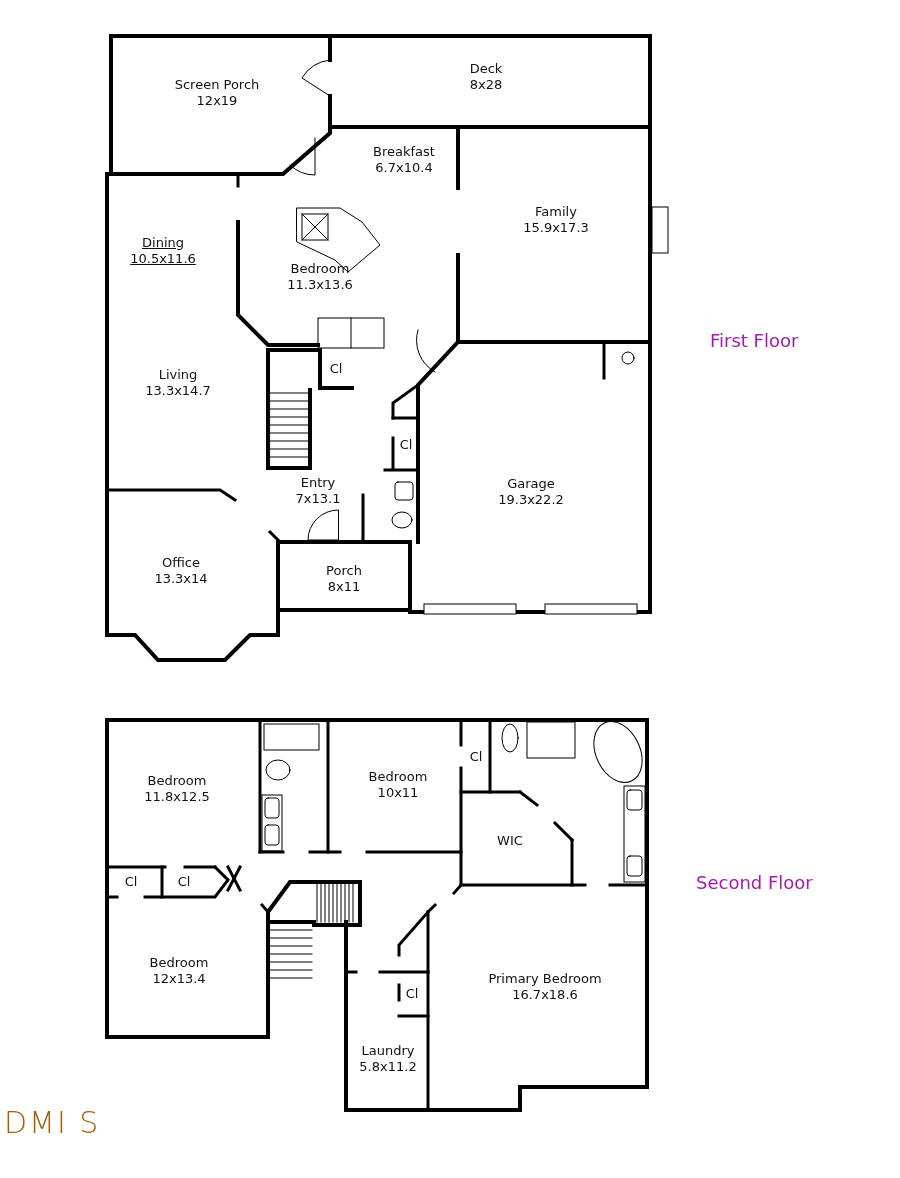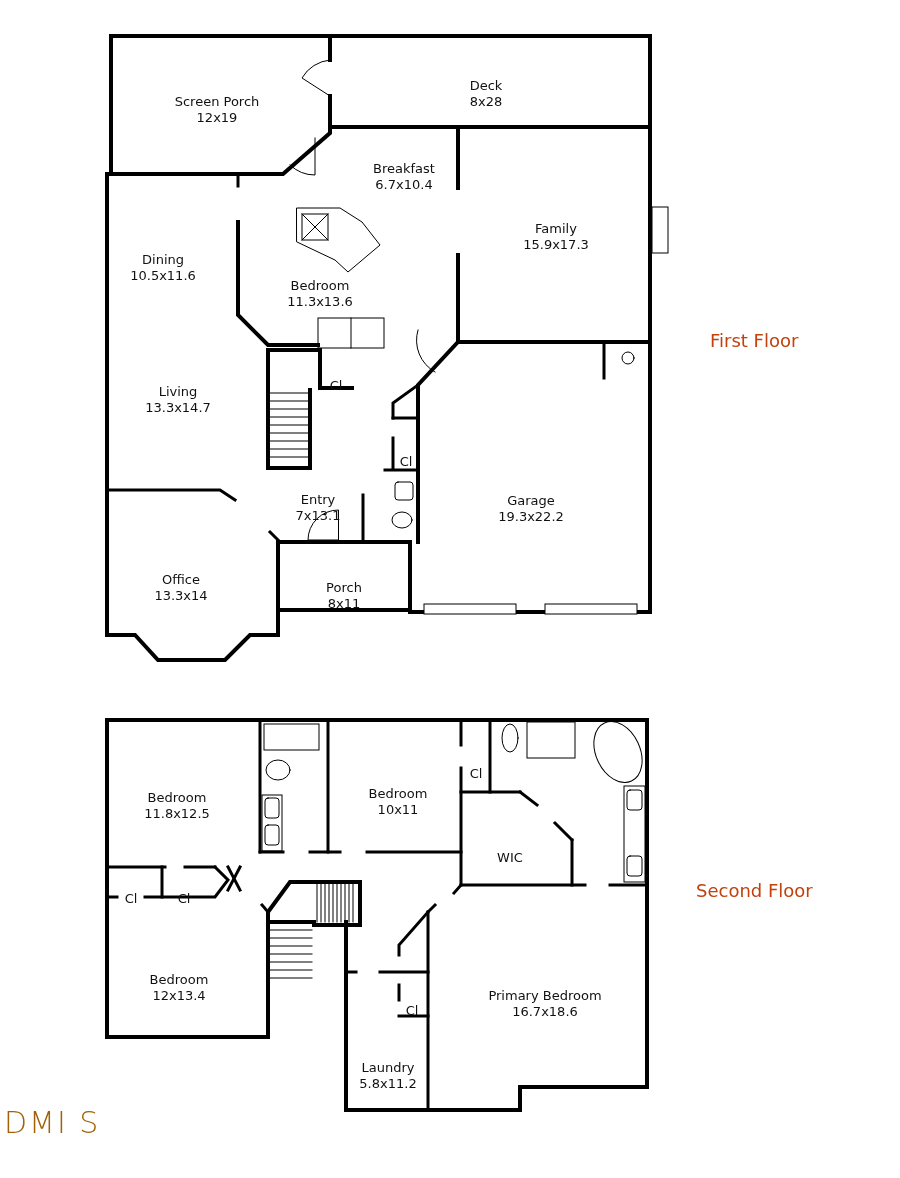--- a/index.html
+++ b/index.html
@@ -1,19 +1,19 @@
 <!DOCTYPE html>
 <html><head>
 <meta charset="utf-8">
 <style>
   html,body{margin:0;padding:0;background:#ffffff;}
   body{width:900px;height:1178px;position:relative;overflow:hidden;font-family:"DejaVu Sans","Liberation Sans",sans-serif;}
   svg{position:absolute;left:0;top:0;}
-  .lbl{position:absolute;text-align:center;font-size:13px;line-height:16px;color:#111;transform:translateX(-50%);white-space:nowrap;margin-top:17px;}
-  .floor{position:absolute;font-size:18px;color:#c2410c;white-space:nowrap;}
+  .lbl{position:absolute;text-align:center;font-size:13px;line-height:16px;color:#111;transform:translateX(-50%);white-space:nowrap;}
+  .floor{position:absolute;font-size:18px;color:#a21caf;white-space:nowrap;}
   .wm{position:absolute;left:4px;top:1105px;font-size:30px;color:#a16207;letter-spacing:2px;font-weight:100;font-family:"DejaVu Sans",sans-serif;}
 </style>
 </head>
 <body>
 
 <svg width="900" height="1178" xmlns="http://www.w3.org/2000/svg">
   <g stroke="#000" fill="none" stroke-linecap="square">
 
     <g stroke-width="4">
 
@@ -173,21 +173,21 @@
     <div>8x28</div>
   </div>
 <div class="lbl" style="left:404px;top:144px;">
     <div>Breakfast</div>
     <div>6.7x10.4</div>
   </div>
 <div class="lbl" style="left:556px;top:204px;">
     <div>Family</div>
     <div>15.9x17.3</div>
   </div>
-<div class="lbl" style="left:163px;top:235px;">
+<div class="lbl" style="left:163px;top:235px;text-decoration:underline;">
     <div>Dining</div>
     <div>10.5x11.6</div>
   </div>
 <div class="lbl" style="left:320px;top:261px;">
     <div>Bedroom</div>
     <div>11.3x13.6</div>
   </div>
 <div class="lbl" style="left:178px;top:367px;">
     <div>Living</div>
     <div>13.3x14.7</div>
@@ -246,15 +246,15 @@
 <div class="lbl" style="left:131px;top:874px;">
     <div>Cl</div>
   </div>
 <div class="lbl" style="left:184px;top:874px;">
     <div>Cl</div>
   </div>
 <div class="lbl" style="left:412px;top:986px;">
     <div>Cl</div>
   </div>
 
-<div class="floor" style="left:696px;top:872px;margin-top:8px;">Second Floor</div>
+<div class="floor" style="left:696px;top:872px;">Second Floor</div>
 
 <div class="wm">DMI S</div>
 
 </body></html>

